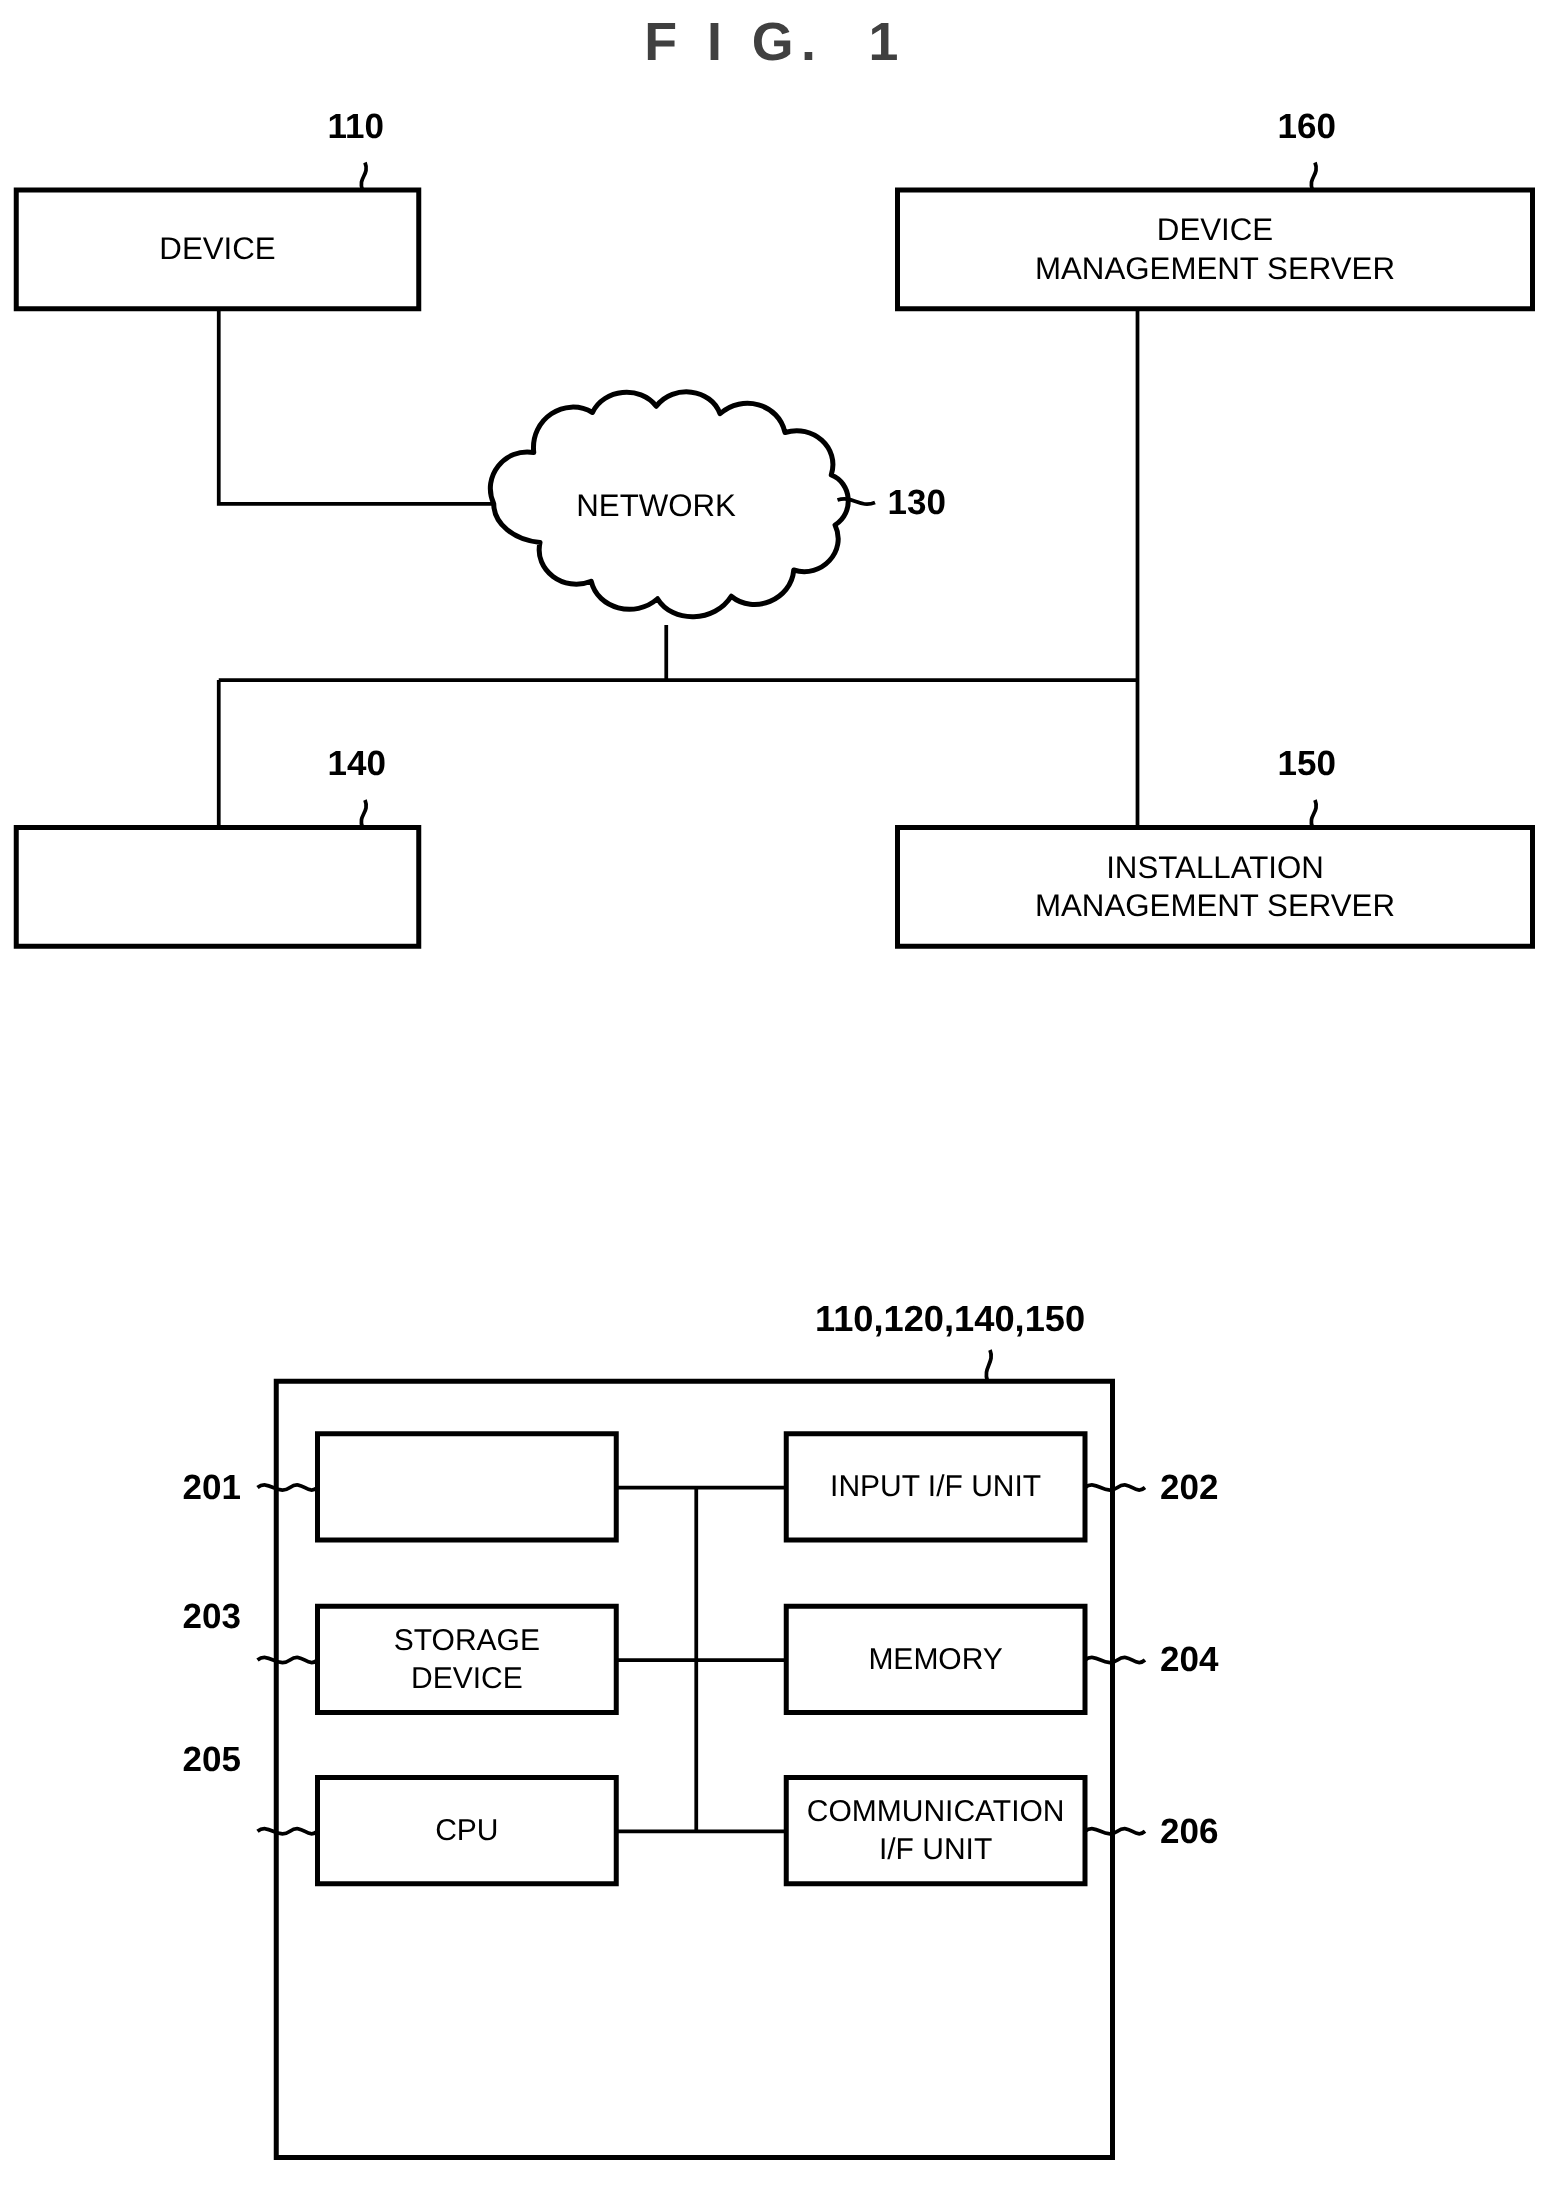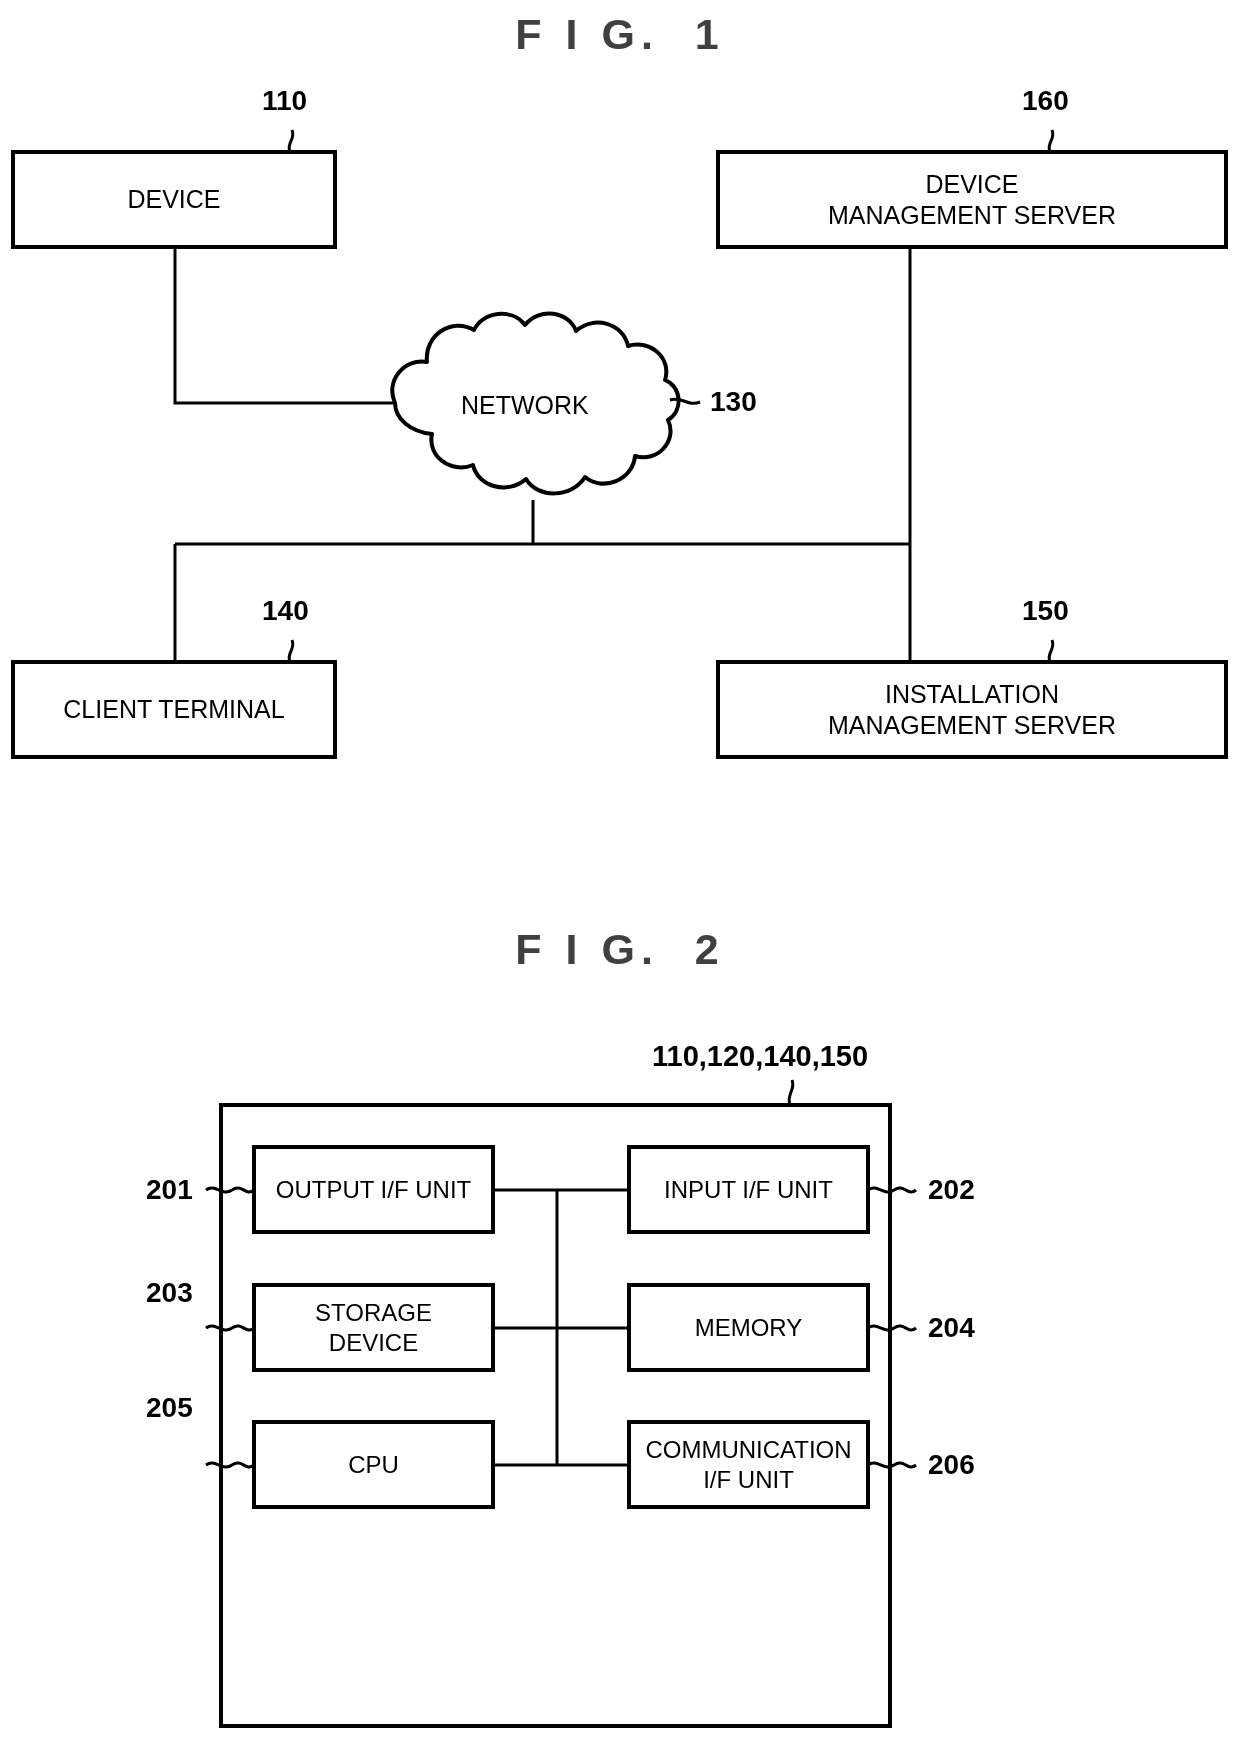--- a/index.html
+++ b/index.html
@@ -166,40 +166,37 @@
 
   <div class="fig-title" id="fig1-title">F I G.  1</div>
 
   <div class="box-label" style="left:13px; top:152px; width:322px; height:95px;">DEVICE</div>
 
   <div class="box-label" style="left:718px; top:152px; width:508px; height:95px;">DEVICE
 MANAGEMENT SERVER</div>
 
   <div class="cloud-label" style="left:461px; top:391px;">NETWORK</div>
 
-  <div class="box-label" style="left:13px; top:662px; width:322px; height:95px;">CLIENT TERMINAL</div>
 
   <div class="box-label" style="left:718px; top:662px; width:508px; height:95px;">INSTALLATION
 MANAGEMENT SERVER</div>
 
   <div class="ref-num" style="left:262px; top:85px;">110</div>
 
   <div class="ref-num" style="left:1022px; top:85px;">160</div>
 
   <div class="ref-num" style="left:710px; top:386px;">130</div>
 
   <div class="ref-num" style="left:262px; top:595px;">140</div>
 
   <div class="ref-num" style="left:1022px; top:595px;">150</div>
 
-  <div class="fig-title" id="fig2-title">F I G.  2</div>
 
   <div class="ref-num" style="left:652px; top:1040px; font-size:29px;">110,120,140,150</div>
 
-  <div class="inner-label" style="left:254px; top:1147px; width:239px; height:85px;">OUTPUT I/F UNIT</div>
 
   <div class="inner-label" style="left:629px; top:1147px; width:239px; height:85px;">INPUT I/F UNIT</div>
 
   <div class="inner-label" style="left:254px; top:1285px; width:239px; height:85px;">STORAGE
 DEVICE</div>
 
   <div class="inner-label" style="left:629px; top:1285px; width:239px; height:85px;">MEMORY</div>
 
   <div class="inner-label" style="left:254px; top:1422px; width:239px; height:85px;">CPU</div>
 

